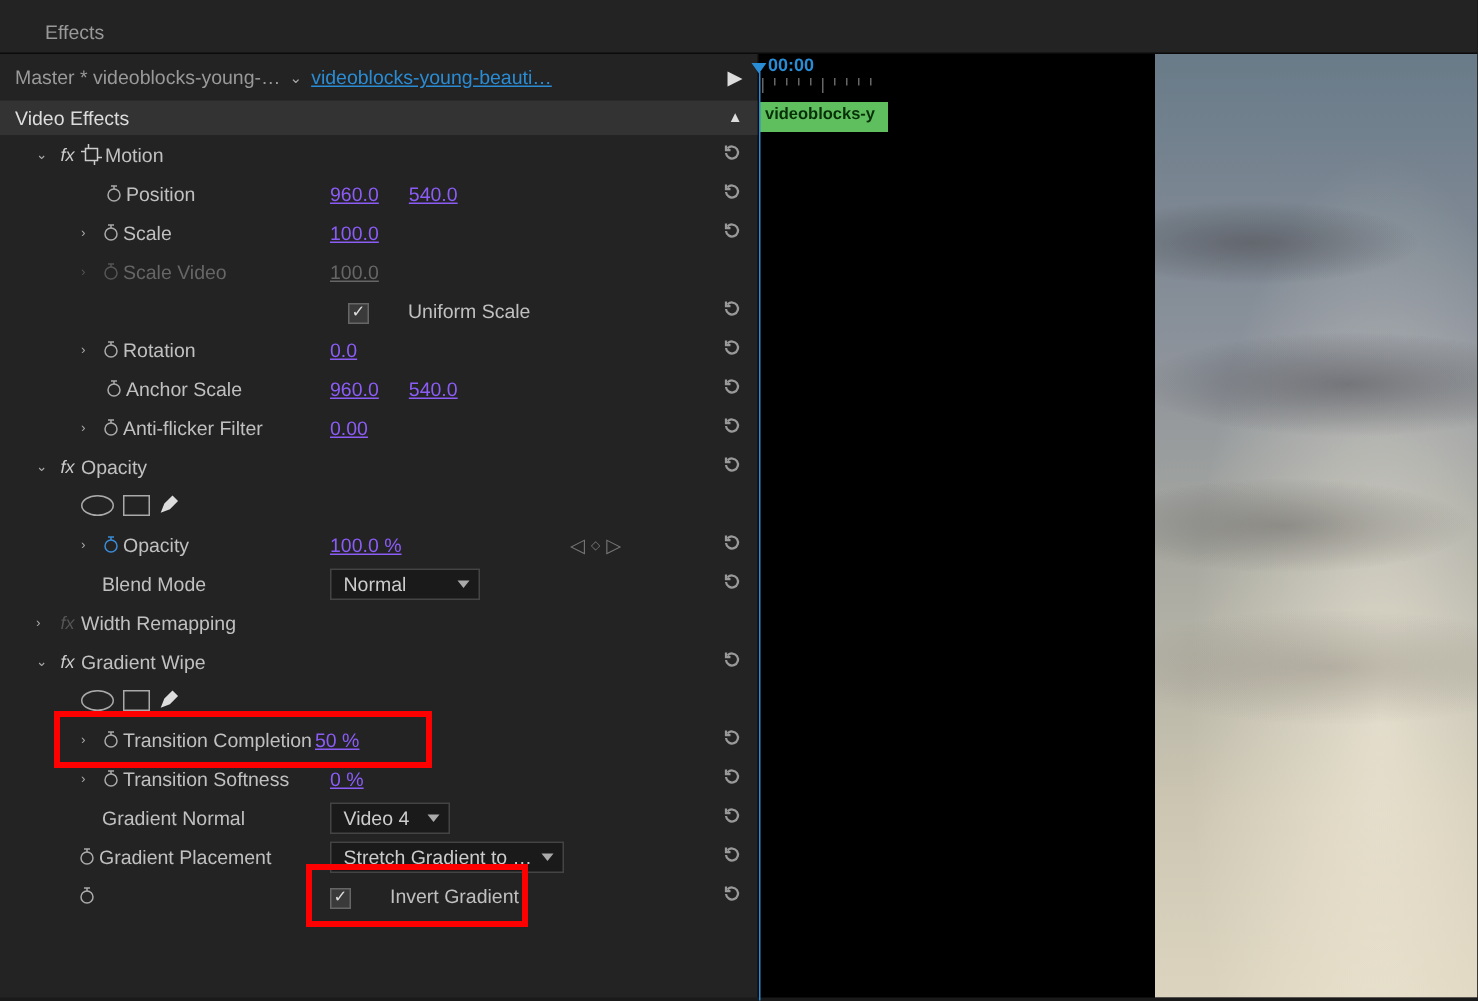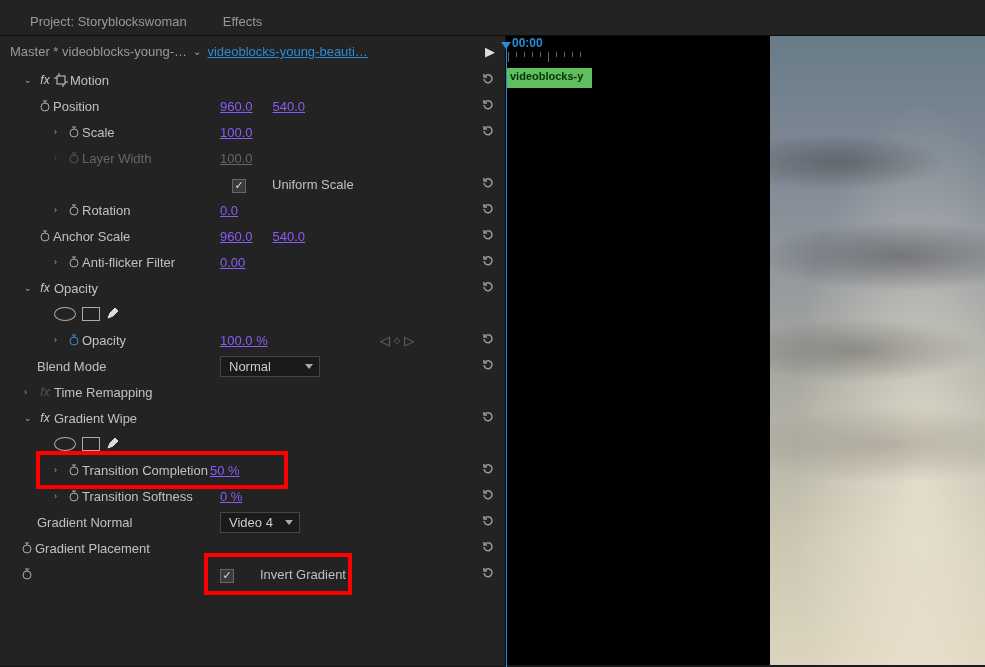--- a/index.html
+++ b/index.html
@@ -19,21 +19,21 @@
 .master-txt { color:#999; }
 .clip-link { color:#2a8cd4; text-decoration:underline; }
 .play-ico { color:#ddd; }
 
 .section-hdr { background:#333; color:#ddd; padding:4px 10px; display:flex; align-items:center; justify-content:space-between; }
 .section-hdr .arr { font-size:10px; }
 
 .row { display:flex; align-items:center; height:26px; padding-left:10px; position:relative; }
 .indent1 { padding-left: 24px; }
 .indent2 { padding-left: 54px; }
-.indent3 { padding-left: 37px; }
+.indent3 { padding-left: 68px; }
 .twisty { width:12px; font-size:9px; color:#aaa; cursor:pointer; }
 .fx { font-style:italic; font-size:12px; color:#ccc; width:18px; text-align:center; }
 .fx.dim { color:#555; }
 .crop-ico { display:inline-flex; width:16px; }
 .stopw { width:16px; display:inline-flex; justify-content:center; }
 .stopw svg { stroke:#aaa; }
 .stopw.on svg { stroke:#3a8cd8; }
 .stopw.dim svg { stroke:#555; }
 .label { flex: 0 0 auto; color:#c0c0c0; }
 .label.dim { color:#666; }
@@ -74,34 +74,37 @@
   radial-gradient(ellipse 160px 40px at 30% 20%, rgba(80,80,85,0.35), transparent 70%),
   radial-gradient(ellipse 200px 50px at 60% 35%, rgba(70,70,78,0.3), transparent 70%),
   radial-gradient(ellipse 180px 45px at 40% 50%, rgba(90,88,85,0.25), transparent 70%),
   radial-gradient(ellipse 220px 55px at 55% 65%, rgba(120,115,105,0.2), transparent 70%);
 }
 </style>
 </head>
 <body>
 
 <div class="tabs">
-  <div class="tab">Project: Storyblockswoman</div>
   <div class="tab">Effects</div>
 </div>
 
 <div class="main">
   <div class="panel-left">
 
     <div class="master-row">
       <span class="master-txt">Master * videoblocks-young-…</span>
       <span style="font-size:10px;color:#aaa;">⌄</span>
       <span class="clip-link">videoblocks-young-beauti…</span>
       <span class="play-ico" style="margin-left:auto;">▶</span>
     </div>
 
+    <div class="section-hdr">
+      <span>Video Effects</span>
+      <span class="arr">▲</span>
+    </div>
 
     <div class="row indent1">
       <span class="twisty">⌄</span>
       <span class="fx">fx</span>
       <span class="crop-ico">
         <svg width="14" height="14" viewBox="0 0 14 14" stroke="#ccc" fill="none">
             <rect x="3" y="3" width="8" height="8"></rect>
             <line x1="0" y1="5" x2="3" y2="5"></line>
             <line x1="11" y1="9" x2="14" y2="9"></line>
             <line x1="5" y1="0" x2="5" y2="3"></line>
@@ -155,21 +158,21 @@
 
     <div class="row indent2">
       <span class="twisty" style="color:#555;">›</span>
       <span class="stopw dim">
           <svg width="12" height="12" viewBox="0 0 12 12" fill="none">
             <circle cx="6" cy="7" r="4"></circle>
             <line x1="6" y1="3" x2="6" y2="1"></line>
             <line x1="4" y1="1" x2="8" y2="1"></line>
           </svg>
         </span>
-      <span class="label dim">Layer Width</span>
+      <span class="label dim">Scale Video</span>
       <span class="vals">
           <span class="val dim">100.0</span>
         </span>
     </div>
 
     <div class="row indent3">
       <span class="vals" style="left:232px;">
         <span class="chk on"></span>
         <span class="label">Uniform Scale</span>
       </span>
@@ -285,21 +288,21 @@
         </span>
       <span class="reset"><svg width="14" height="14" viewBox="0 0 14 14">
             <path d="M3 7a4 4 0 1 0 1-3" stroke-width="1.5"></path>
             <path d="M3 2v3h3" stroke-width="1.5"></path>
           </svg></span>
     </div>
 
     <div class="row indent1">
       <span class="twisty">›</span>
       <span class="fx dim">fx</span>
-      <span class="label">Time Remapping</span>
+      <span class="label">Width Remapping</span>
     </div>
 
     <div class="row indent1">
       <span class="twisty">⌄</span>
       <span class="fx">fx</span>
       <span class="label">Gradient Wipe</span>
       <span class="reset"><svg width="14" height="14" viewBox="0 0 14 14">
             <path d="M3 7a4 4 0 1 0 1-3" stroke-width="1.5"></path>
             <path d="M3 2v3h3" stroke-width="1.5"></path>
           </svg></span>
@@ -367,20 +370,23 @@
 
     <div class="row indent3">
       <span class="stopw" style="margin-left:-18px;">
           <svg width="12" height="12" viewBox="0 0 12 12" fill="none">
             <circle cx="6" cy="7" r="4"></circle>
             <line x1="6" y1="3" x2="6" y2="1"></line>
             <line x1="4" y1="1" x2="8" y2="1"></line>
           </svg>
         </span>
       <span class="label">Gradient Placement</span>
+      <span class="vals">
+          <span class="dd" style="min-width:150px;">Stretch Gradient to …</span>
+        </span>
       <span class="reset"><svg width="14" height="14" viewBox="0 0 14 14">
             <path d="M3 7a4 4 0 1 0 1-3" stroke-width="1.5"></path>
             <path d="M3 2v3h3" stroke-width="1.5"></path>
           </svg></span>
     </div>
 
     <div style="position:relative;">
       <div class="row indent3">
         <span class="stopw" style="margin-left:-18px;">
             <svg width="12" height="12" viewBox="0 0 12 12" fill="none">

